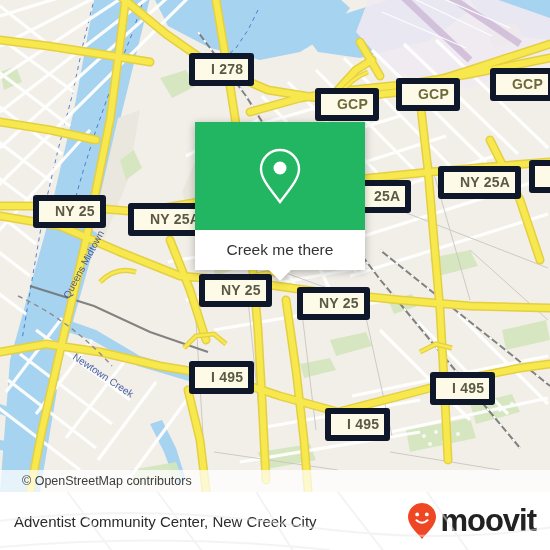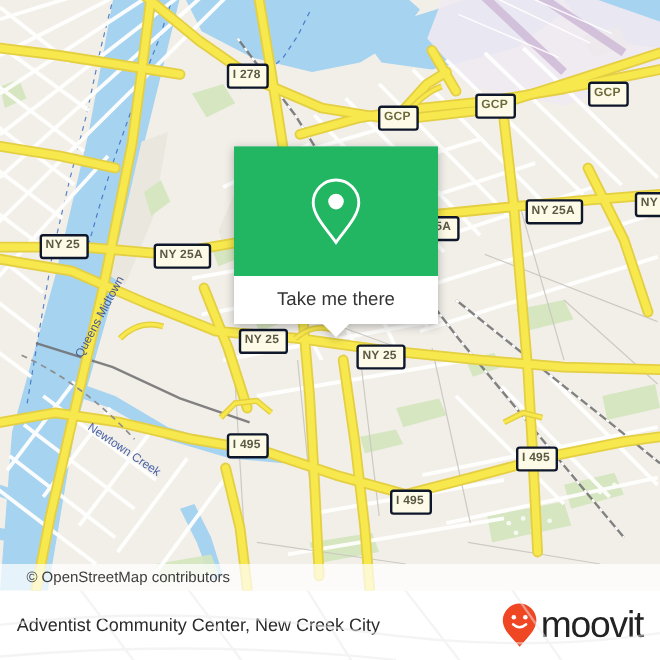--- a/index.html
+++ b/index.html
@@ -28,27 +28,27 @@
     overflow: hidden;
     background: #f2efe9;
   }
   #map svg { display: block; }
 
   
   .shield {
     position: absolute;
     box-sizing: border-box;
     background: #fdfbe8;
-    border: 2px solid #0f172a;
+    border: 6px solid #0f172a;
     border-radius: 3px;
     color: #5a5a44;
-    font-size: 10px;
+    font-size: 14px;
     font-weight: bold;
     line-height: 1;
-    padding: 3px 5px 4px 3px;
+    padding: 3px 5px 4px 16px;
     white-space: nowrap;
     letter-spacing: .2px;
     font-family: "Liberation Sans", sans-serif;
   }
   .shield.gcp { color: #6d6a3a; }
 
   
   .maplabel {
     position: absolute;
     color: #4a5a8a;
@@ -140,21 +140,21 @@
   #brand {
     display: flex;
     align-items: center;
     gap: 3px;
   }
   #brand-word {
     font-size: 31px;
     letter-spacing: -1px;
     color: #222222;
     font-family: "Liberation Sans", sans-serif;
-    font-weight: normal;
+    font-weight: bold;
   }
   #footer-watermark {
     position: absolute;
     left: 0; top: 0;
     width: 550px; height: 58px;
     opacity: .5;
     pointer-events: none;
   }
 </style>
 </head>
@@ -412,21 +412,21 @@
     </div>
 
     <div id="popup">
       <div id="popup-head">
         <svg width="48" height="58" viewBox="0 0 48 58">
           <path d="M24 3 C13.5 3 5 11.5 5 22 C5 33 17 45 24 55 C31 45 43 33 43 22 C43 11.5 34.5 3 24 3 Z" fill="none" stroke="#ffffff" stroke-width="2.4"></path>
           <circle cx="24" cy="21" r="6.5" fill="#ffffff"></circle>
         </svg>
       </div>
       <div id="popup-body">
-        <span id="popup-label">Take me there</span>
+        <span id="popup-label">Creek me there</span>
       </div>
       <div id="popup-tail"></div>
     </div>
   </div>
 
   <div id="footer">
     <svg id="footer-watermark" viewBox="0 0 550 58">
       <g stroke="#e9e9e9" stroke-width="2" fill="none">
         <path d="M 60 -10 L 120 70"></path>
         <path d="M 150 -10 L 210 70"></path>

